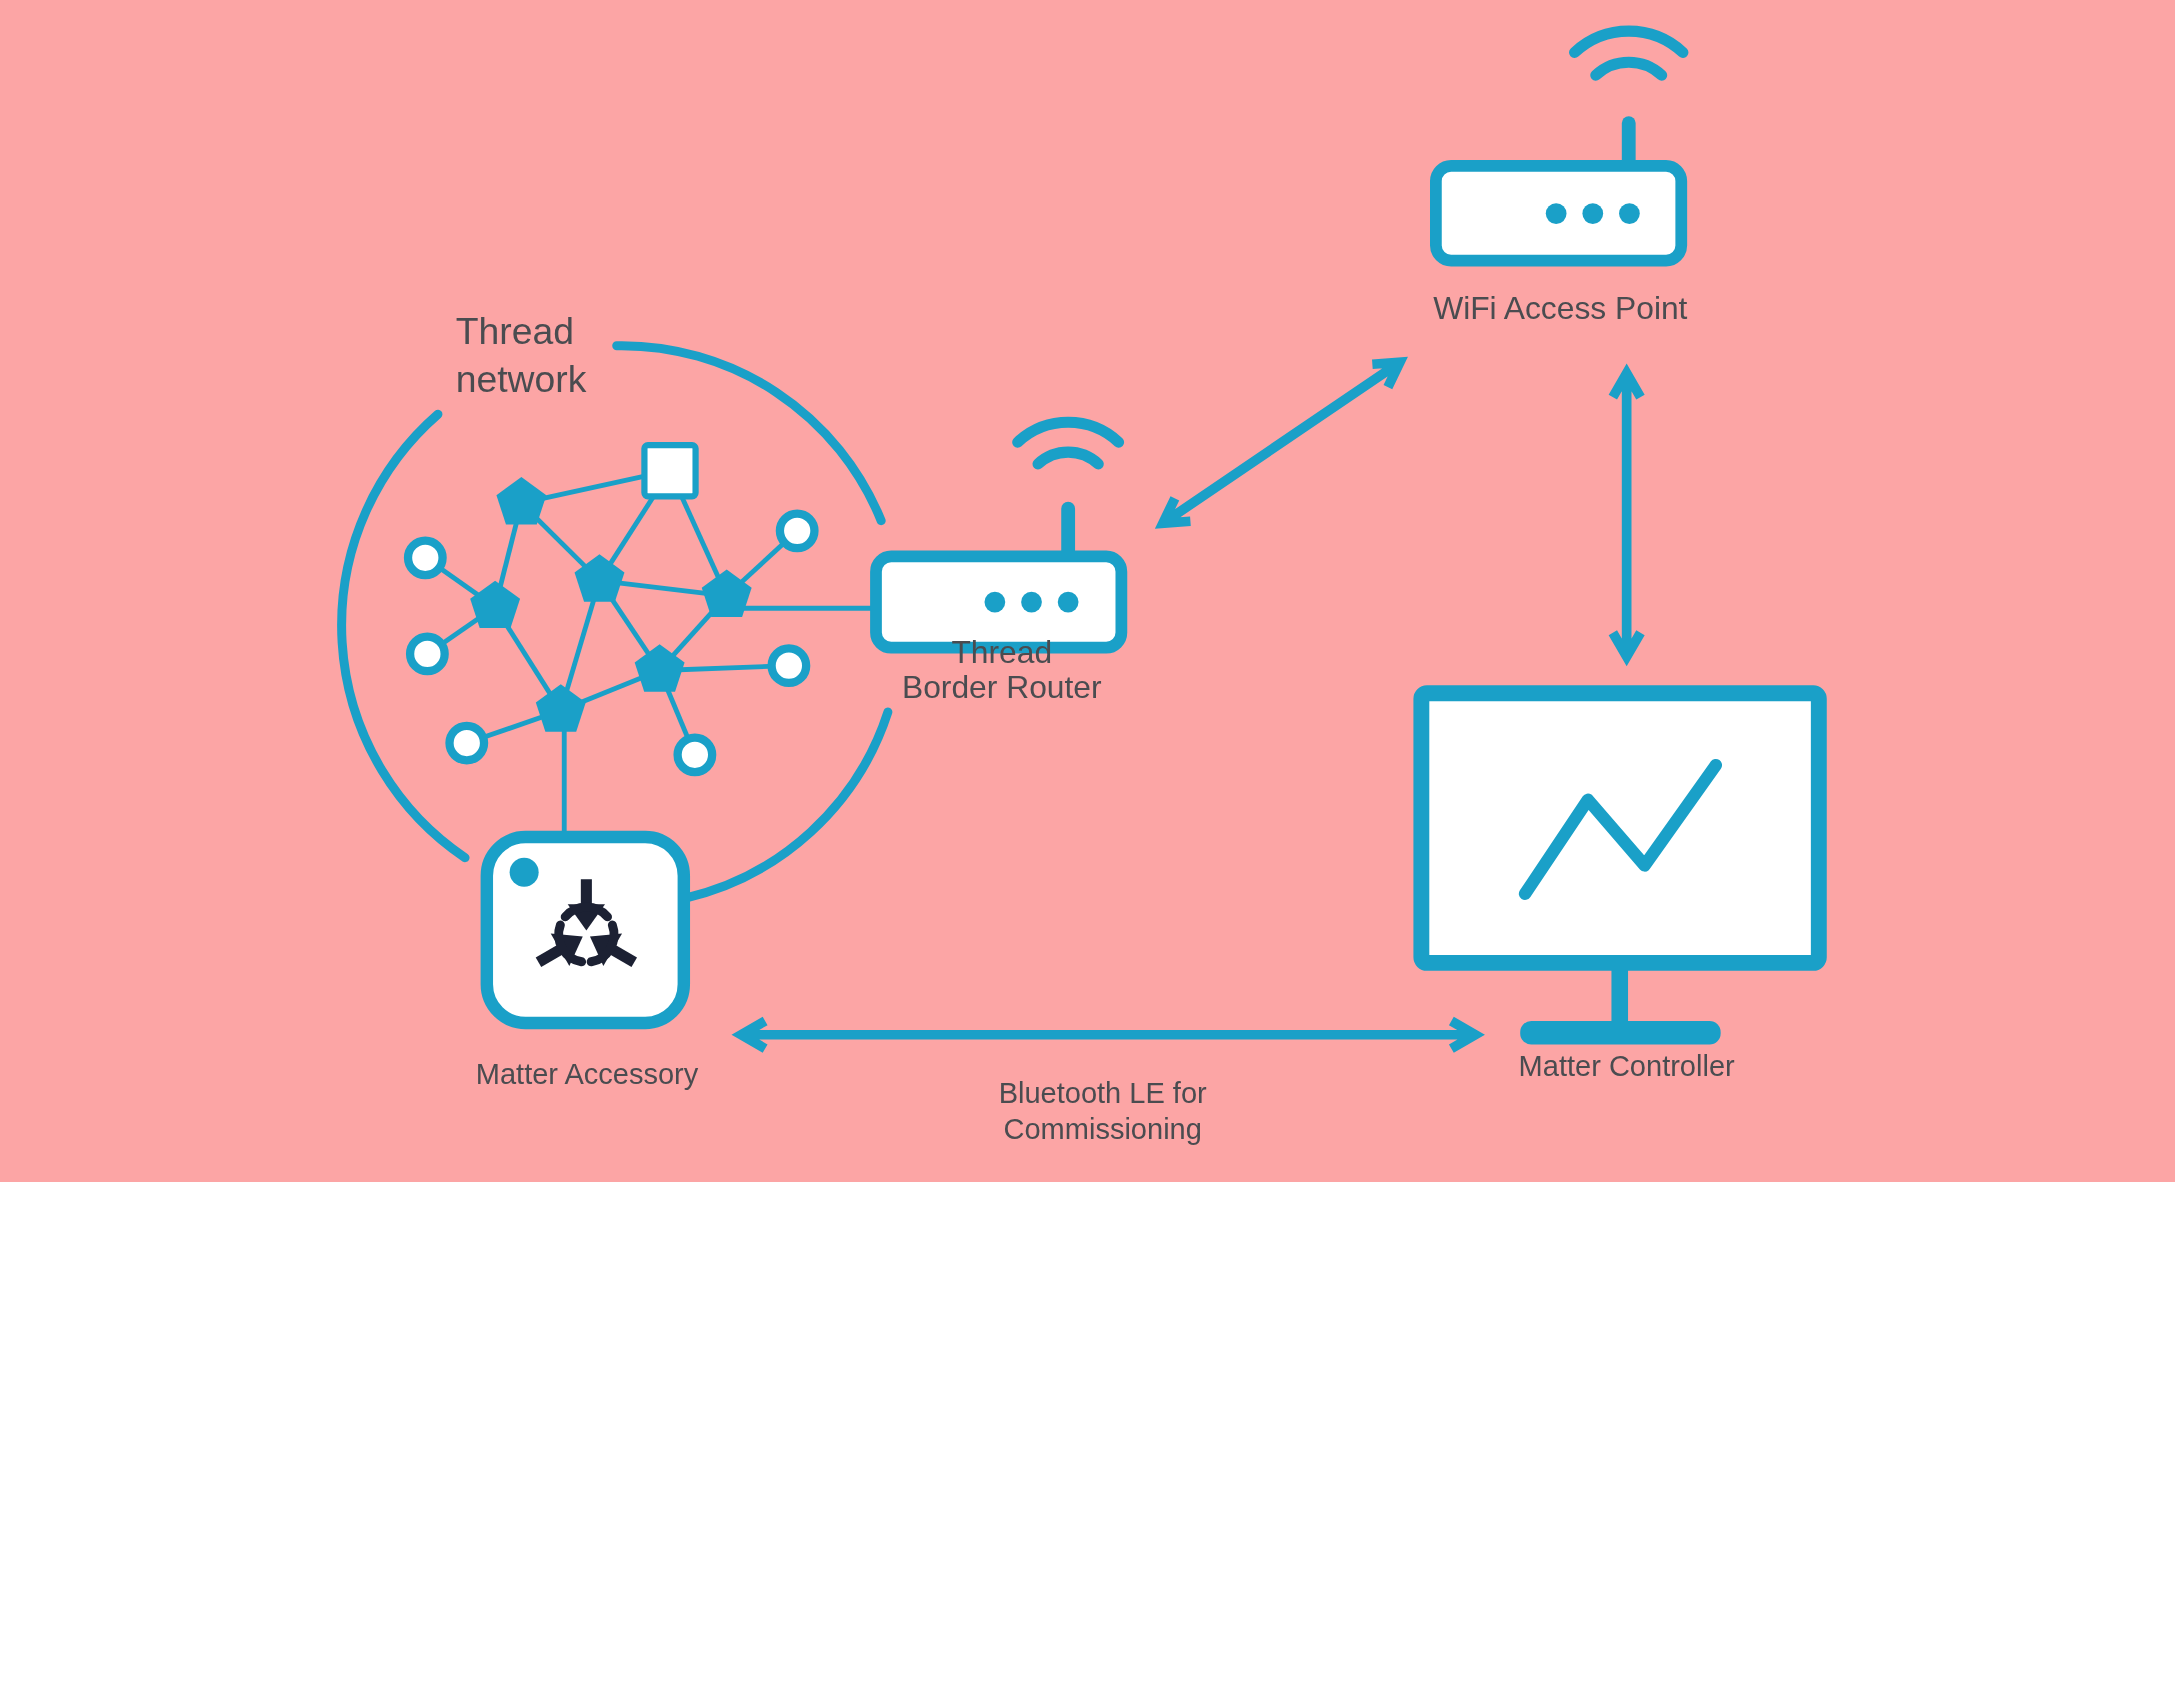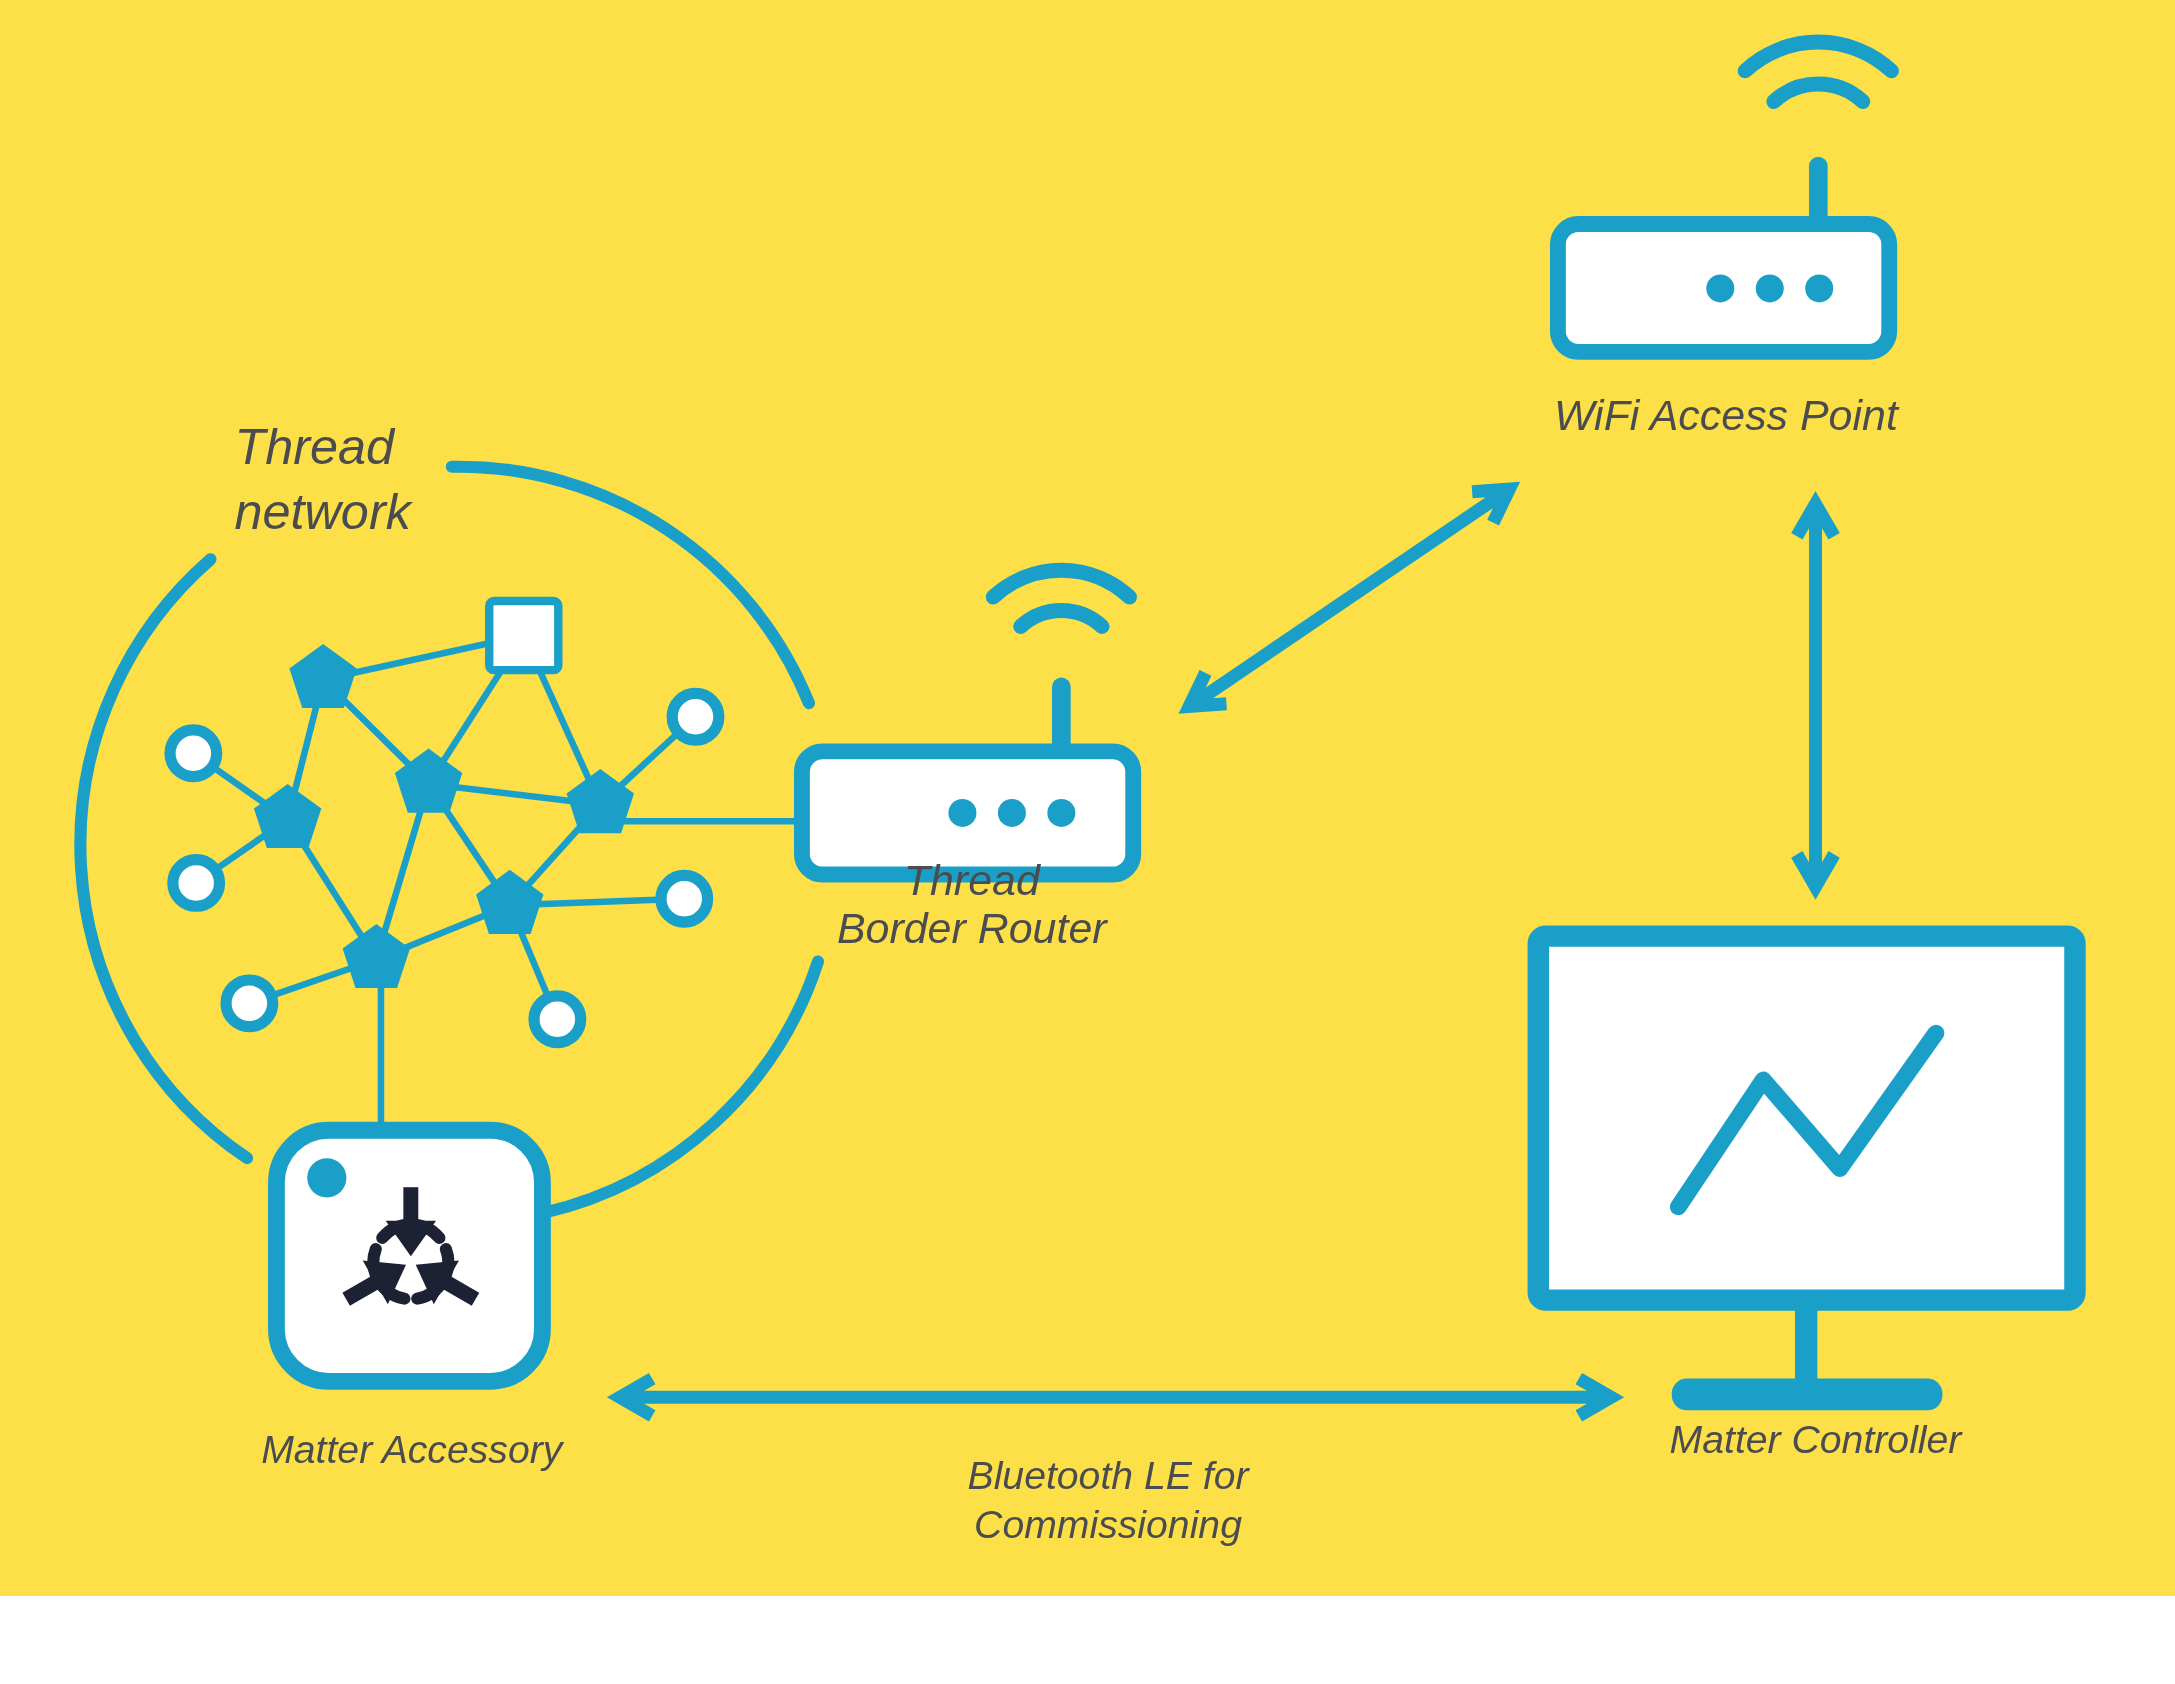--- a/index.html
+++ b/index.html
@@ -1,16 +1,16 @@
 <!DOCTYPE html>
 <html><head>
 <meta charset="utf-8">
 <style>
   html,body{margin:0;padding:0;background:#ffffff;}
-  .canvas{position:relative;width:2175px;height:1596px;background:#fde047;overflow:hidden;font-style:italic;}
+  .canvas{position:relative;width:2175px;height:1182px;background:#fca5a5;overflow:hidden;}
   svg{display:block;width:100%;height:100%;}
   text{font-family:"Liberation Sans", sans-serif;}
 </style>
 </head>
 <body>
 
 <div class="canvas">
   <svg id="diagram" role="img" viewBox="0 0 2208 1710">
       <g fill="none" stroke="#1AA0C8" stroke-width="13" stroke-linecap="round">
         <path d="M 422.9 500.1 A 405 405 0 0 1 805.5 753.3"></path>

